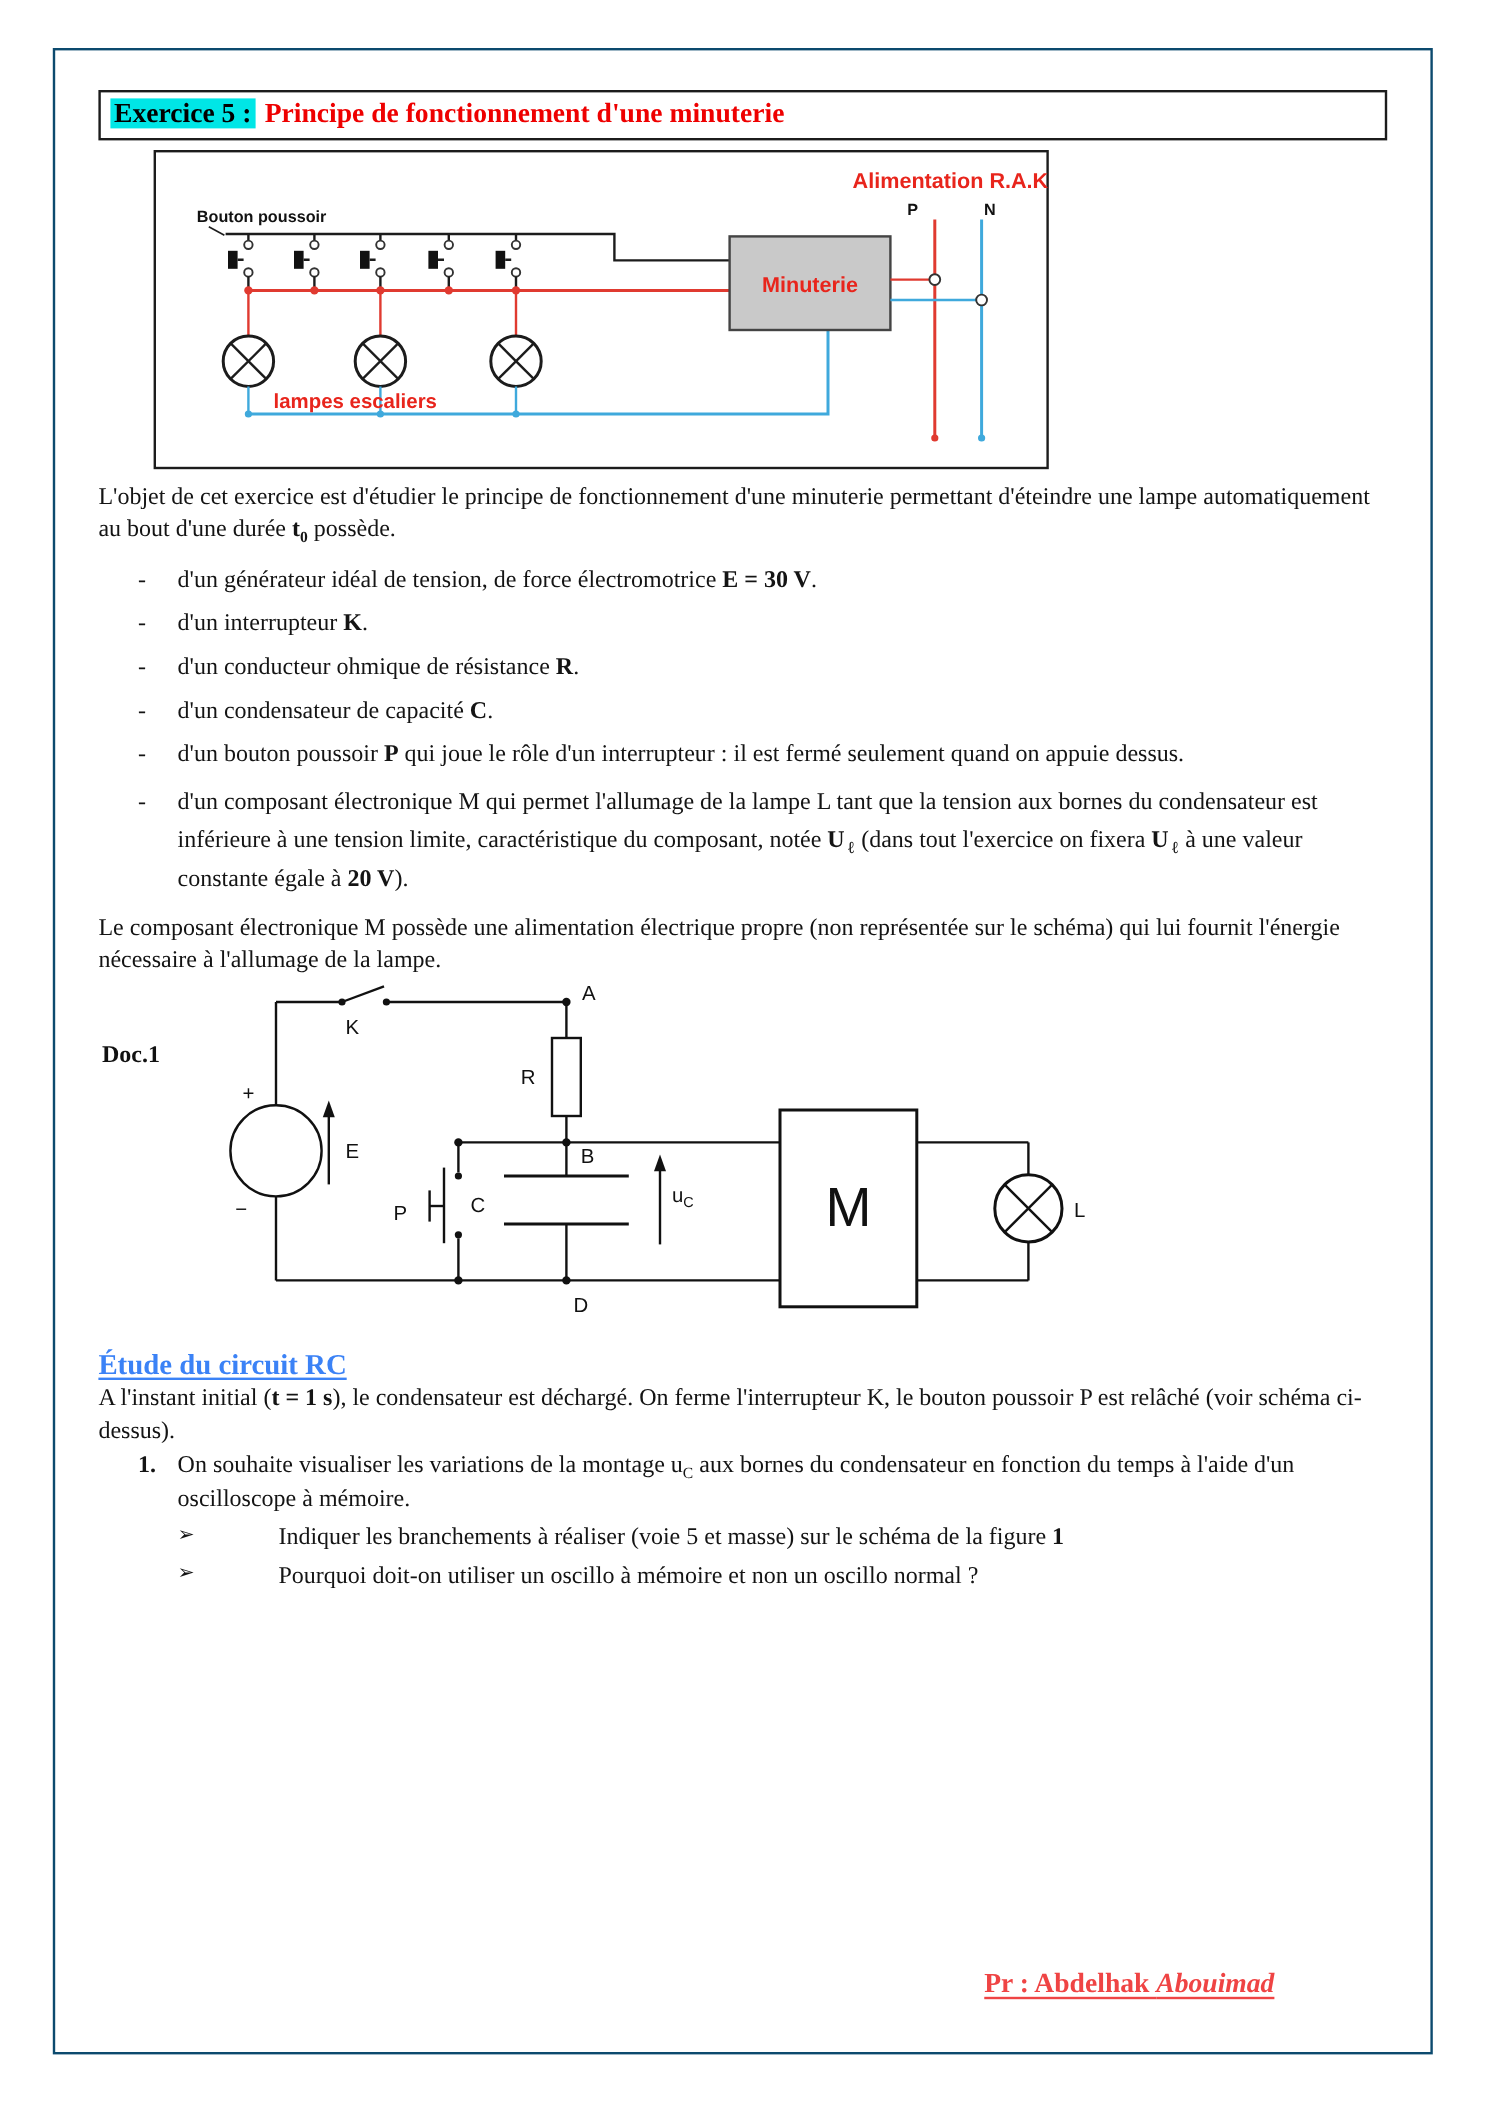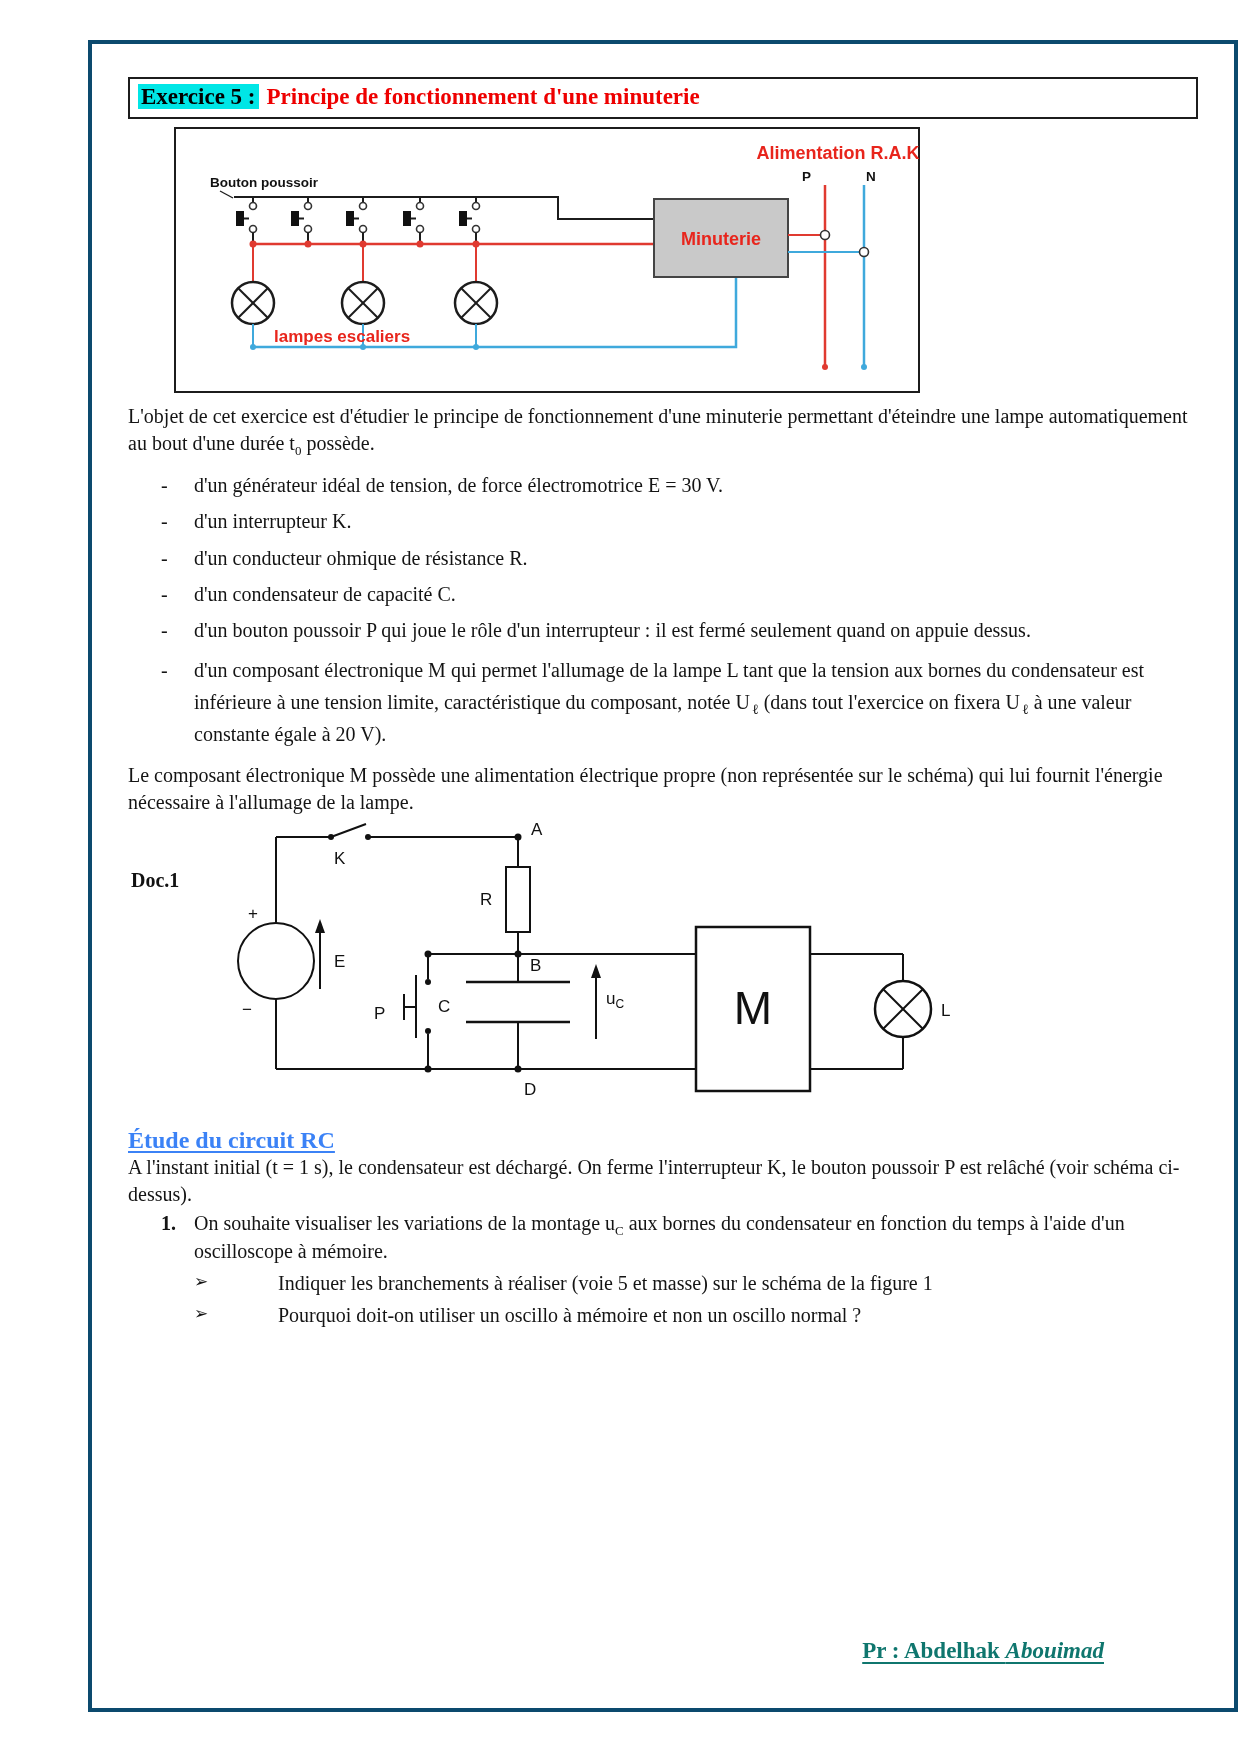--- a/index.html
+++ b/index.html
@@ -1,31 +1,31 @@
 <!DOCTYPE html>
 <html><head>
 <meta charset="utf-8">
 <style>
   * { margin:0; padding:0; box-sizing:border-box; }
   html,body { width:1240px; height:1754px; background:#ffffff; }
   body { font-family:"Liberation Serif", serif; color:#141414; position:relative; }
 
   .frame { position:absolute; left:44px; top:40px; width:1150px; height:1672px;
-           border:4px solid #0c4a6e; padding:33px 36px 0 36px; background:#fff;margin-left:44px; }
+           border:2px solid #0c4a6e; padding:33px 36px 0 36px; background:#fff; }
 
   .titlebox { border:2px solid #1c1c1c; padding:5px 8px 7px 8px; font-size:23px; font-weight:bold; }
   .exlabel { background:#00e6e6; color:#000; padding:0 3px; }
   .extitle { color:#ee0000; margin-left:8px; }
 
   .fig1 { width:746px; height:266px; border:2px solid #1c1c1c; margin:8px 0 0 46px; background:#fff; }
   .fig1 svg { display:block; }
 
   .body { font-size:20px; line-height:1.37; }
   .p1 { margin-top:10px; }
-  .b { font-weight:normal; }
+  .b { font-weight:bold; }
   sub { font-size:13px; line-height:0; }
   .ell { font-size:14px; margin-left:2px; }
 
   .list { margin-top:14px; }
   .li { position:relative; padding-left:66px; margin-bottom:9px; font-size:20px; line-height:1.37; }
   .li .dash { position:absolute; left:33px; }
   .li-wide { line-height:1.6; }
 
   .mid { margin-top:12px; }
 
@@ -34,21 +34,21 @@
   .section-h { margin-top:6px; color:#3b82f6; font-size:24px; font-weight:bold;
                text-decoration:underline; text-underline-offset:3px; }
 
   .q1 { position:relative; padding-left:66px; margin-top:2px; }
   .q1 .num { position:absolute; left:33px; font-weight:bold; }
 
   .bullet { position:relative; padding-left:150px; margin-top:5px; }
   .bullet .arr { position:absolute; left:66px; font-family:"DejaVu Sans", sans-serif; font-size:17px; }
 
   .footer { position:absolute; right:130px; bottom:44px; font-size:23px; font-weight:bold;
-            color:#0f766e; text-decoration:underline; text-underline-offset:4px; }
+            color:#ef4444; text-decoration:underline; text-underline-offset:4px; }
 
   
   .wr { stroke:#e03a30; stroke-width:2.5; fill:none; }
   .wr2 { stroke:#e03a30; stroke-width:2; fill:none; }
   .wb { stroke:#3fa9dc; stroke-width:2.5; fill:none; }
   .wb2 { stroke:#3fa9dc; stroke-width:2; fill:none; }
   .wk { stroke:#1c1c1c; stroke-width:2; fill:none; }
   .wkt { stroke:#1c1c1c; stroke-width:1.3; fill:none; }
   .dr { fill:#e03a30; } .db { fill:#3fa9dc; }
   .term { fill:#fff; stroke:#333; stroke-width:1.6; }

